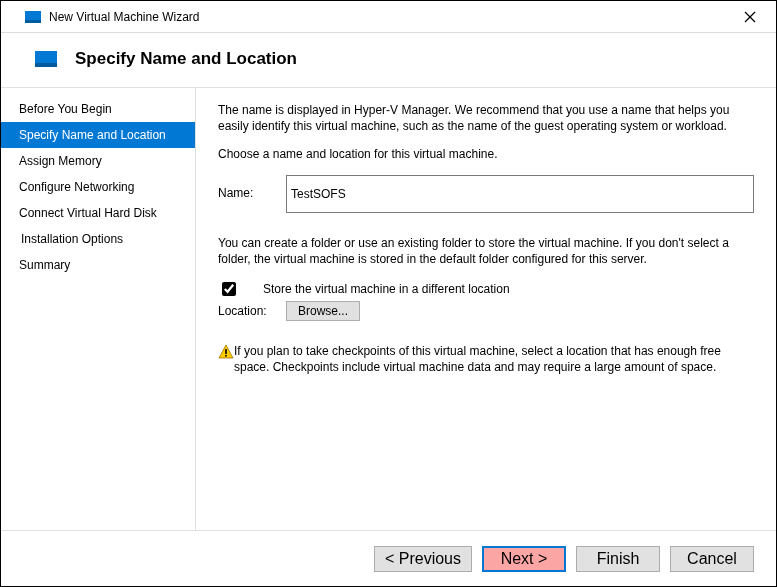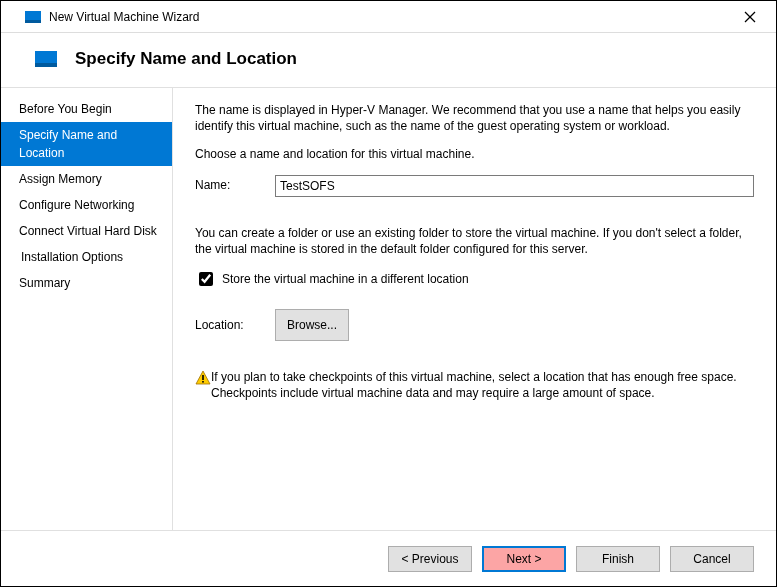--- a/index.html
+++ b/index.html
@@ -59,21 +59,21 @@
     margin: 0;
     font-size: 17px;
     font-weight: 700;
   }
   .body {
     flex: 1;
     display: flex;
     min-height: 0;
   }
   .sidebar {
-    width: 172px;
+    width: 195px;
     border-right: 1px solid #e0e0e0;
     padding-top: 8px;
   }
   .sidebar .item {
     padding: 4px 8px 4px 18px;
     cursor: pointer;
     line-height: 18px;
   }
   .sidebar .item.indent {
     padding-left: 20px;
@@ -84,51 +84,51 @@
   }
   .content {
     flex: 1;
     padding: 14px 22px 10px 22px;
     line-height: 1.35;
   }
   .content p { margin: 0 0 12px 0; }
   .field-row {
     display: flex;
     align-items: center;
-    gap: 22px;
-    margin-bottom: 28px;
+    gap: 10px;
+    margin-bottom: 22px;
   }
   .field-row .label {
     width: 58px;
   }
   .field-row input[type=text] {
     flex: 1;
-    height: 22px;
+    height: 38px;
     border: 1px solid #7a7a7a;
     font-family: inherit;
     font-size: 12px;
     padding: 0 4px;
   }
   .field-row input.hl {
     background: #ffff99;
     border: 1px solid #0078d4;
     outline: 1px solid #0078d4;
   }
   .checkbox-row {
     display: flex;
     align-items: center;
-    gap: 6px;
-    margin-bottom: 20px;
+    gap: 24px;
+    margin-bottom: 2px;
   }
   .checkbox-row input[type=checkbox] {
     width: 14px; height: 14px;
     accent-color: #000;
   }
   .browse-btn {
-    height: 32px;
+    height: 20px;
     width: 74px;
     border: 1px solid #adadad;
     background: #e1e1e1;
     font-family: inherit;
     font-size: 12px;
     cursor: pointer;
   }
   .warning-row {
     display: flex;
     gap: 0;
@@ -148,21 +148,21 @@
     justify-content: flex-end;
     gap: 10px;
     padding: 0 22px;
   }
   .footer button {
     height: 26px;
     min-width: 84px;
     border: 1px solid #adadad;
     background: #e1e1e1;
     font-family: inherit;
-    font-size: 12px;
+    font-size: 16px;
     cursor: pointer;
     padding: 0 10px;
   }
   .footer button.default {
     border: 2px solid #0078d4;
     background: #fca5a5;
   }
 </style>
 </head>
 <body>

